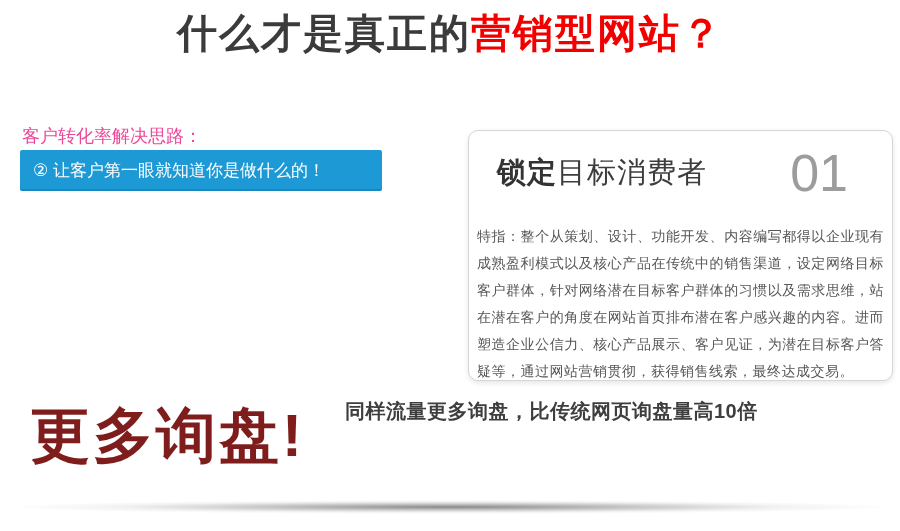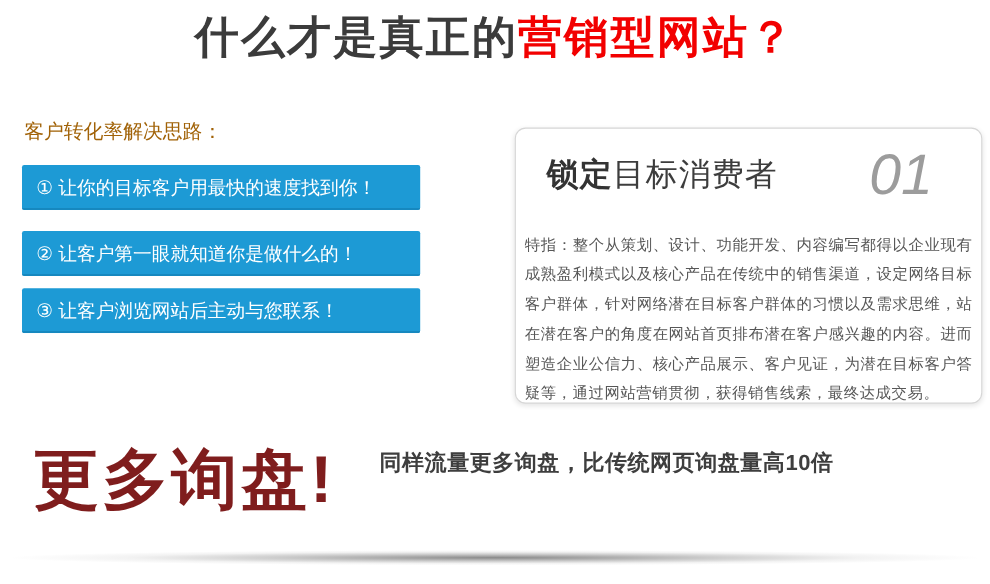--- a/index.html
+++ b/index.html
@@ -8,53 +8,53 @@
     font-family:"Liberation Sans","DejaVu Sans",sans-serif;
   }
   
   .main-title{
     position:absolute;top:6px;left:0;width:100%;text-align:center;
     font-size:40px;font-weight:bold;letter-spacing:2px;color:#3b3b3b;font-family:Liberation Serif, serif;
   }
   .main-title .red{color:#f20000;}
   
   .left-heading{
-    position:absolute;left:22px;top:107px;font-size:18px;color:#a16207;
+    position:absolute;left:22px;top:124px;font-size:18px;color:#ec4899;
   }
   .solution-list{position:absolute;left:20px;top:150px;width:362px;}
   .solution-item{
     width:100%;height:41px;line-height:41px;box-sizing:border-box;
     background:#1d9ad5;color:#ffffff;font-size:17px;padding-left:13px;
     border-radius:2px;border-bottom:2px solid #1688bf;
   }
   .solution-item.gap1{margin-bottom:19px;}
   .solution-item.gap2{margin-bottom:11px;}
   
   .feature-card{
-    position:absolute;left:468px;top:116px;width:425px;height:251px;box-sizing:border-box;
+    position:absolute;left:468px;top:130px;width:425px;height:251px;box-sizing:border-box;
     background:#ffffff;border:1px solid #d6d6d6;border-radius:10px;
     box-shadow:0 2px 5px rgba(0,0,0,0.10);
     padding:16px 8px 0 8px;
   }
   .card-header{display:flex;align-items:center;padding:0 36px 0 20px;}
   .card-title{font-size:29px;color:#3d3d3d;letter-spacing:1px;}
   .card-title .bold{font-weight:bold;color:#333333;}
-  .card-number{margin-left:auto;font-size:52px;color:#9c9c9c;line-height:1;font-style:italic;}
+  .card-number{margin-left:auto;font-size:52px;color:#9c9c9c;line-height:1;}
   .card-body{
     margin-top:24px;font-size:14px;line-height:27px;color:#575757;
     text-align:justify;letter-spacing:0.5px;
   }
   
   .slogan{
     position:absolute;left:30px;top:396px;
     font-size:60px;font-weight:bold;letter-spacing:3px;color:#7f1d1d;
   }
   .benefit-lines{
     position:absolute;left:345px;top:392px;
-    font-size:20px;font-weight:bold;color:#3e3e3e;line-height:38px;letter-spacing:0.5px;margin-top:10px;
+    font-size:20px;font-weight:bold;color:#3e3e3e;line-height:38px;letter-spacing:0.5px;
   }
   
   .divider-shadow{
     position:absolute;left:8px;top:500px;width:884px;height:14px;
     background:radial-gradient(ellipse closest-side at center,
       rgba(75,75,75,0.65) 0%,
       rgba(110,110,110,0.35) 45%,
       rgba(150,150,150,0.12) 75%,
       rgba(160,160,160,0) 100%);
   }
@@ -64,23 +64,21 @@
 
 <div class="page">
 
   <div class="main-title">
     <span>什么才是真正的</span><span class="red">营销型网站？</span>
   </div>
 
   <div class="left-heading">客户转化率解决思路：</div>
 
   <div class="solution-list">
-    <div class="solution-item gap1">① 让你的目标客户用最快的速度找到你！</div>
     <div class="solution-item gap2">② 让客户第一眼就知道你是做什么的！</div>
-    <div class="solution-item">③ 让客户浏览网站后主动与您联系！</div>
   </div>
 
   <div class="feature-card">
     <div class="card-header">
       <div class="card-title">
         <span class="bold">锁定</span><span>目标消费者</span>
       </div>
       <div class="card-number">01</div>
     </div>
     <div class="card-body">特指：整个从策划、设计、功能开发、内容编写都得以企业现有成熟盈利模式以及核心产品在传统中的销售渠道，设定网络目标客户群体，针对网络潜在目标客户群体的习惯以及需求思维，站在潜在客户的角度在网站首页排布潜在客户感兴趣的内容。进而塑造企业公信力、核心产品展示、客户见证，为潜在目标客户答疑等，通过网站营销贯彻，获得销售线索，最终达成交易。</div>

